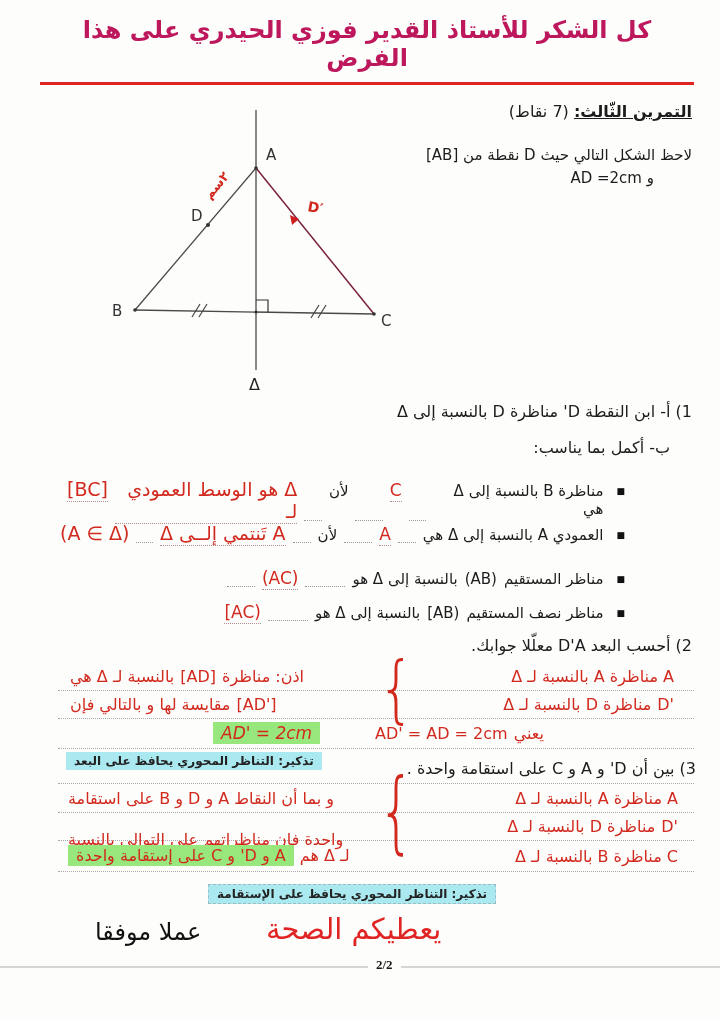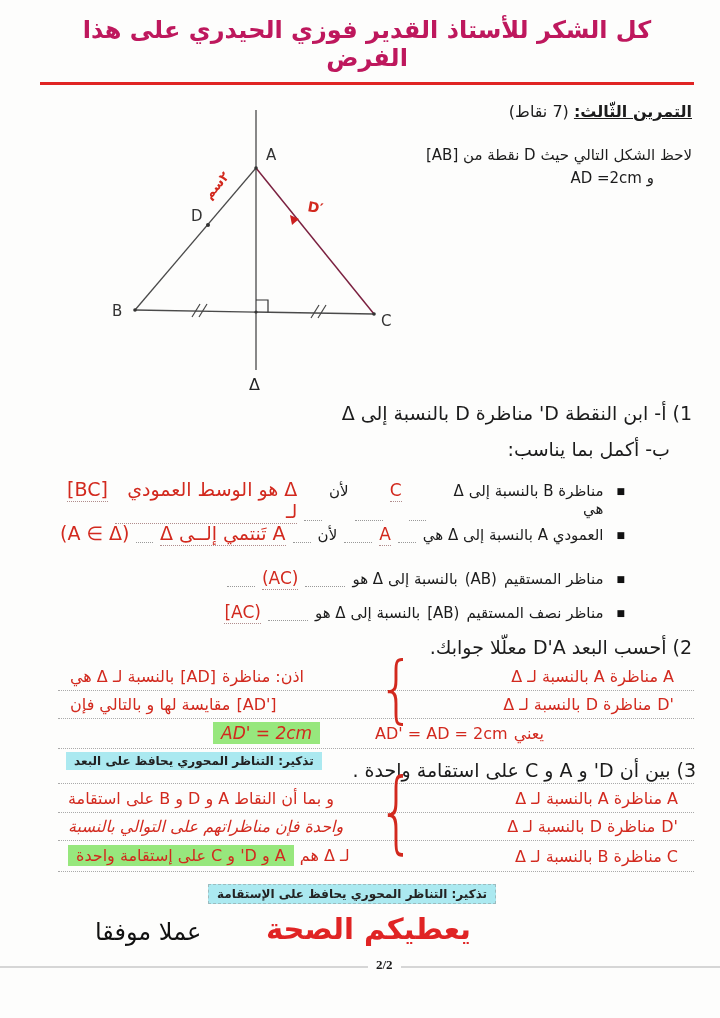--- a/index.html
+++ b/index.html
@@ -15,34 +15,34 @@
   .seg { direction:ltr; unicode-bidi:isolate; display:inline-block; }
   .hl-green { background:#97e77d; padding:1px 8px; }
   .hl-cyan { background:#abe9f0; padding:2px 8px; }
   .note-hand { color:#222222; font-weight:600; font-size:12px; }
   .banner { left:40px; right:26px; top:16px; text-align:center; color:#be185d; font-weight:bold;
             font-size:24px; padding-bottom:10px; border-bottom:3px solid #e02424; }
   .ex-title { right:28px; top:102px; font-size:16px; }
   .ex-title .t { font-weight:bold; text-decoration:underline; }
   .intro { right:28px; top:144px; text-align:right; font-size:15px; line-height:23px; }
   .intro .l2 { margin-right:38px; }
-  .q-line { font-size:19px; }
+  .q-line { font-size:16px; }
   .bullet-row { position:absolute; display:flex; direction:rtl; align-items:baseline; gap:7px; }
   .bullet-marker { font-size:9px; position:relative; top:-2px; margin-left:6px; color:#111; }
   .dots { border-bottom:1px dotted #999; align-self:flex-end; margin-bottom:3px; height:10px; }
   .grow { flex:1 1 auto; }
   .w18 { width:18px; } .w28 { width:28px; } .w40 { width:40px; }
   .u-dot { border-bottom:1px dotted #b08c8c; padding-bottom:1px; }
   .ansrow { position:absolute; left:58px; right:26px; border-bottom:1px dotted #aaa; }
   .brace { position:absolute; color:#d2291e; font-size:58px; font-weight:200; line-height:1; }
   .parts { display:flex; direction:rtl; align-items:baseline; gap:6px; }
   .pageline { position:absolute; top:966px; left:0; right:0; border-top:2px solid #d6d6d6; }
   .pagenum { position:absolute; top:957px; left:368px; background:#fdfdfc; padding:0 8px;
              font-weight:bold; font-size:13px; font-family:"Liberation Serif", serif; }
-  .thanks { color:#e02424; font-weight:bold; font-size:29px; }
+  .thanks { color:#e02424; font-weight:normal; font-size:29px; }
   .wish { color:#111; font-size:24px; }
 </style>
 </head>
 <body>
 
 <div class="page">
 
   <div class="abs banner rtl">كل الشكر للأستاذ القدير فوزي الحيدري على هذا الفرض</div>
 
   <div class="abs ex-title rtl">
@@ -164,21 +164,21 @@
 
   <div class="ansrow" style="top:786px; height:27px;">
     <span class="abs rtl hand hand-sm" style="right:16px; top:3px;">A مناظرة A بالنسبة لـ Δ</span>
     <span class="abs rtl hand hand-sm" style="left:10px; top:3px;">و بما أن النقاط A و D و B على استقامة</span>
   </div>
   <div class="ansrow" style="top:814px; height:27px;">
     <span class="abs parts hand hand-sm" style="right:16px; top:3px;">
       <span class="seg">D'</span>
       <span>مناظرة D بالنسبة لـ Δ</span>
     </span>
-    <span class="abs rtl hand hand-sm" style="left:10px; top:3px;font-style:italic;">واحدة فإن مناظراتهم على التوالي بالنسبة</span>
+    <span class="abs rtl hand hand-sm" style="left:10px; top:16px;">واحدة فإن مناظراتهم على التوالي بالنسبة</span>
   </div>
   <div class="ansrow" style="top:842px; height:30px;">
     <span class="abs rtl hand hand-sm" style="right:16px; top:5px;">C مناظرة B بالنسبة لـ Δ</span>
     <span class="abs parts hand hand-sm" style="left:10px; top:3px;">
       <span>لـ Δ هم</span>
       <span class="hl-green rtl">A و D' و C على إستقامة واحدة</span>
     </span>
   </div>
   <div class="brace" style="left:378px; top:782px; transform:scaleY(1.55);">{</div>
 

